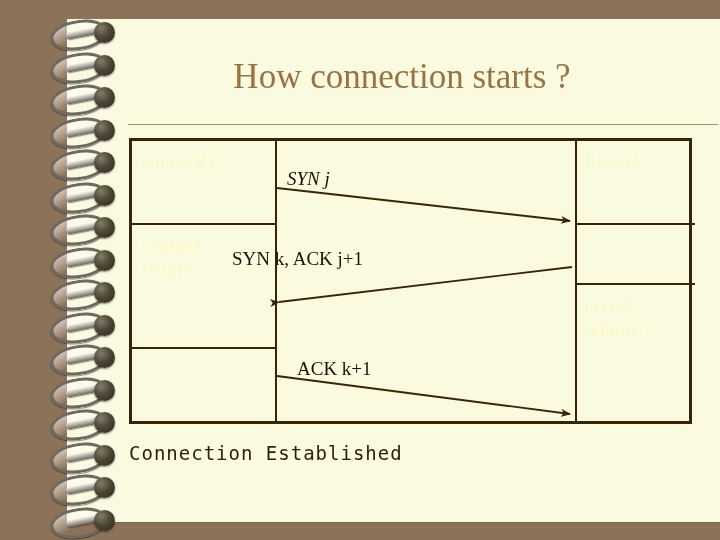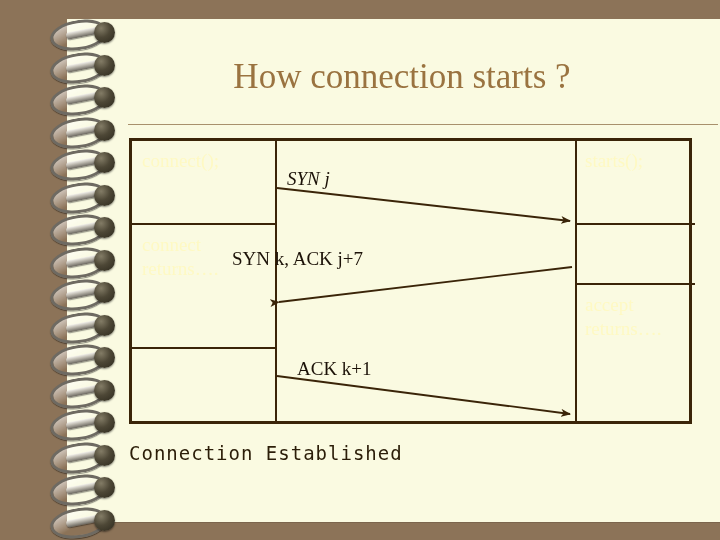--- a/index.html
+++ b/index.html
@@ -283,21 +283,21 @@
     <div class="hline" id="hl-right-1"></div>
     <div class="hline" id="hl-right-2"></div>
 
     <div class="cell cell-left" id="cell-connect">connect();</div>
 
     <div class="cell cell-left" id="cell-connect-returns">
       <div>connect</div>
       <div>returns….</div>
     </div>
 
-    <div class="cell cell-right" id="cell-listen">starts();</div>
+    <div class="cell cell-right" id="cell-listen">listen();</div>
 
 
     <div class="cell cell-right" id="cell-accept-returns">
       <div>accept</div>
       <div>returns….</div>
     </div>
   </div>
 
   <svg id="arrows" viewBox="0 0 720 540" xmlns="http://www.w3.org/2000/svg">
     <defs>
@@ -310,17 +310,17 @@
     </defs>
 
     <line x1="235" y1="188" x2="528" y2="221" stroke="#3a2408" stroke-width="1.8" marker-end="url(#ah-r)"></line>
 
     <line x1="530" y1="267" x2="237" y2="302" stroke="#3a2408" stroke-width="1.8" marker-end="url(#ah-l)"></line>
 
     <line x1="235" y1="376" x2="528" y2="414" stroke="#3a2408" stroke-width="1.8" marker-end="url(#ah-r)"></line>
   </svg>
 
   <div class="arrow-label" id="label-syn-j">SYN j</div>
-  <div class="arrow-label" id="label-syn-k-ack">SYN k, ACK j+7</div>
+  <div class="arrow-label" id="label-syn-k-ack">SYN k, ACK j+1</div>
   <div class="arrow-label" id="label-ack-k1">ACK k+1</div>
 
   <div id="footer">Connection Established</div>
 </div>
 
 </body></html>

